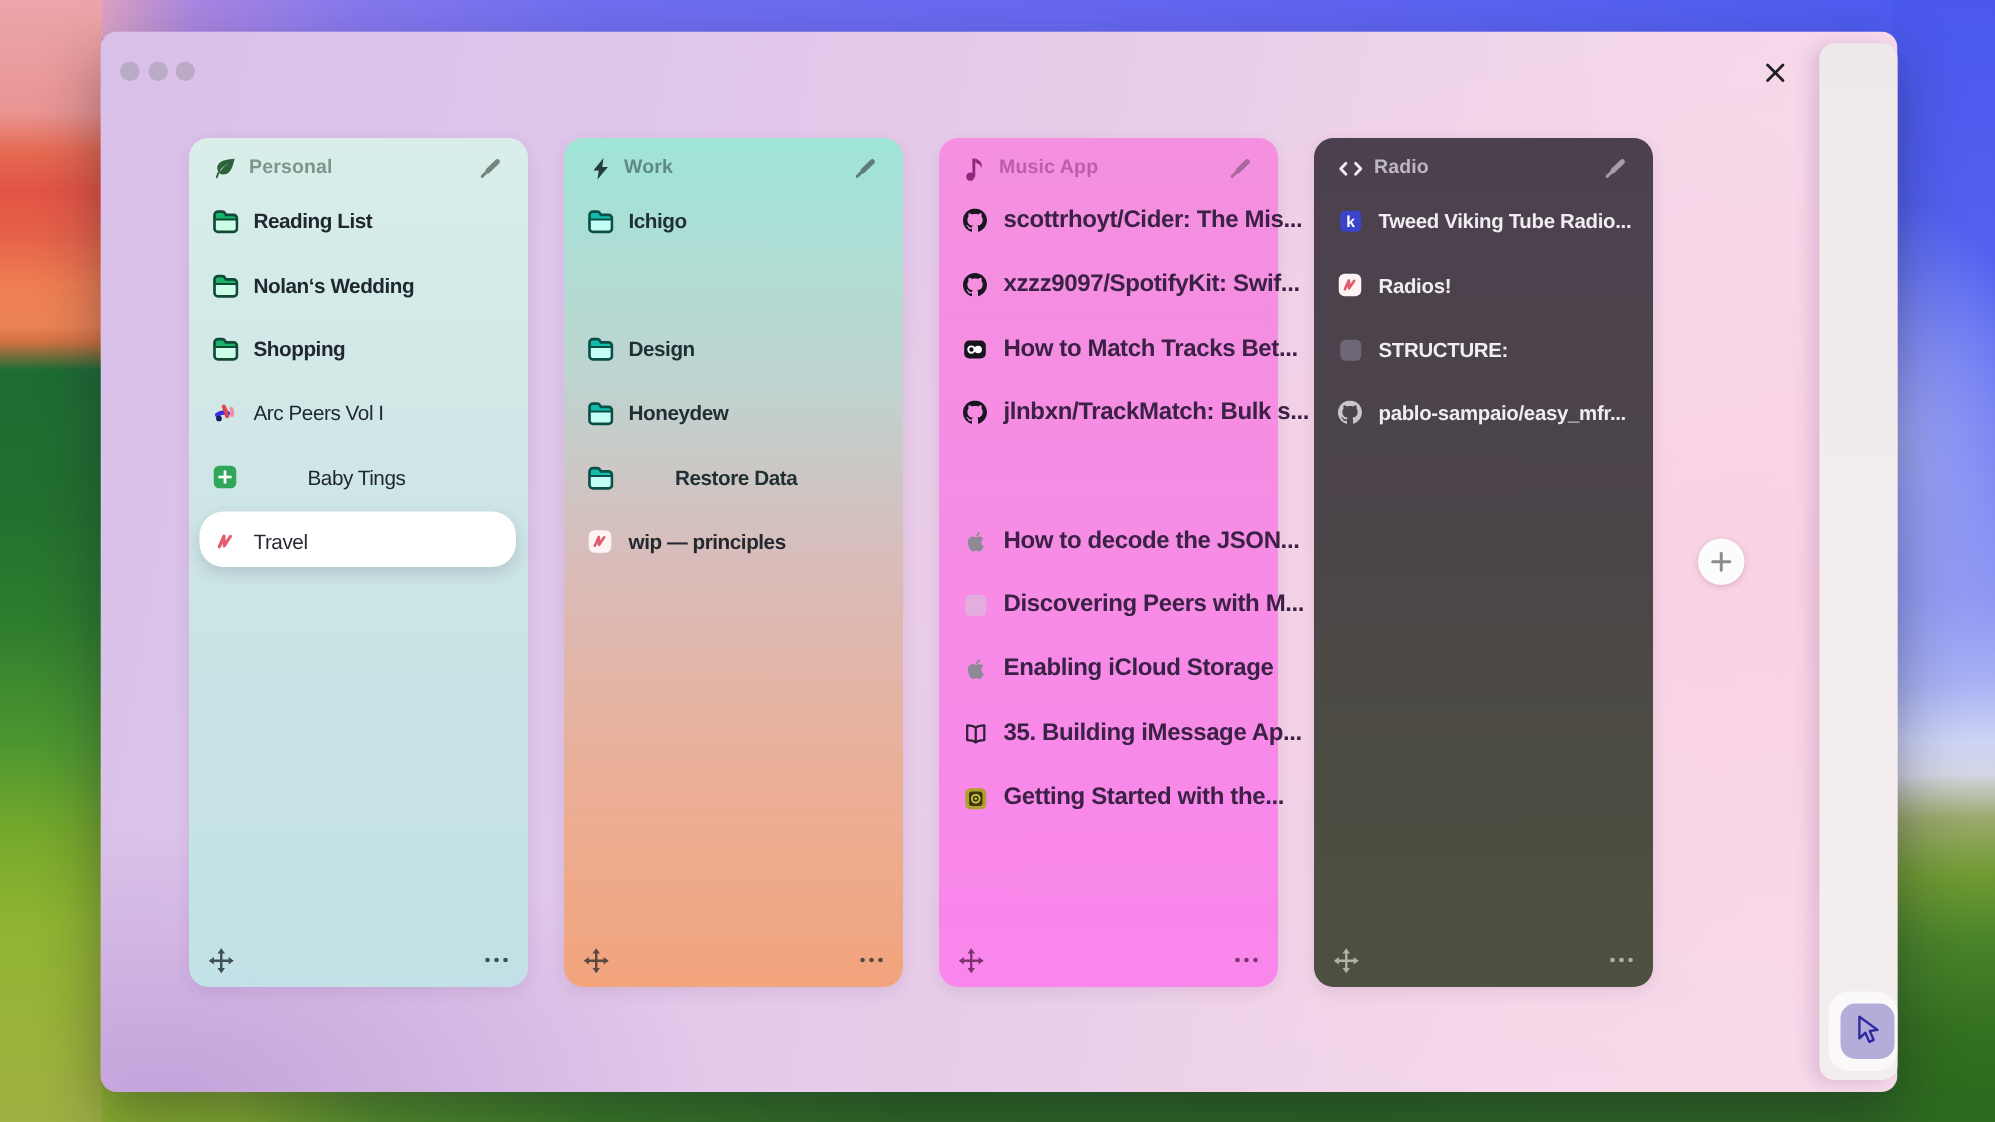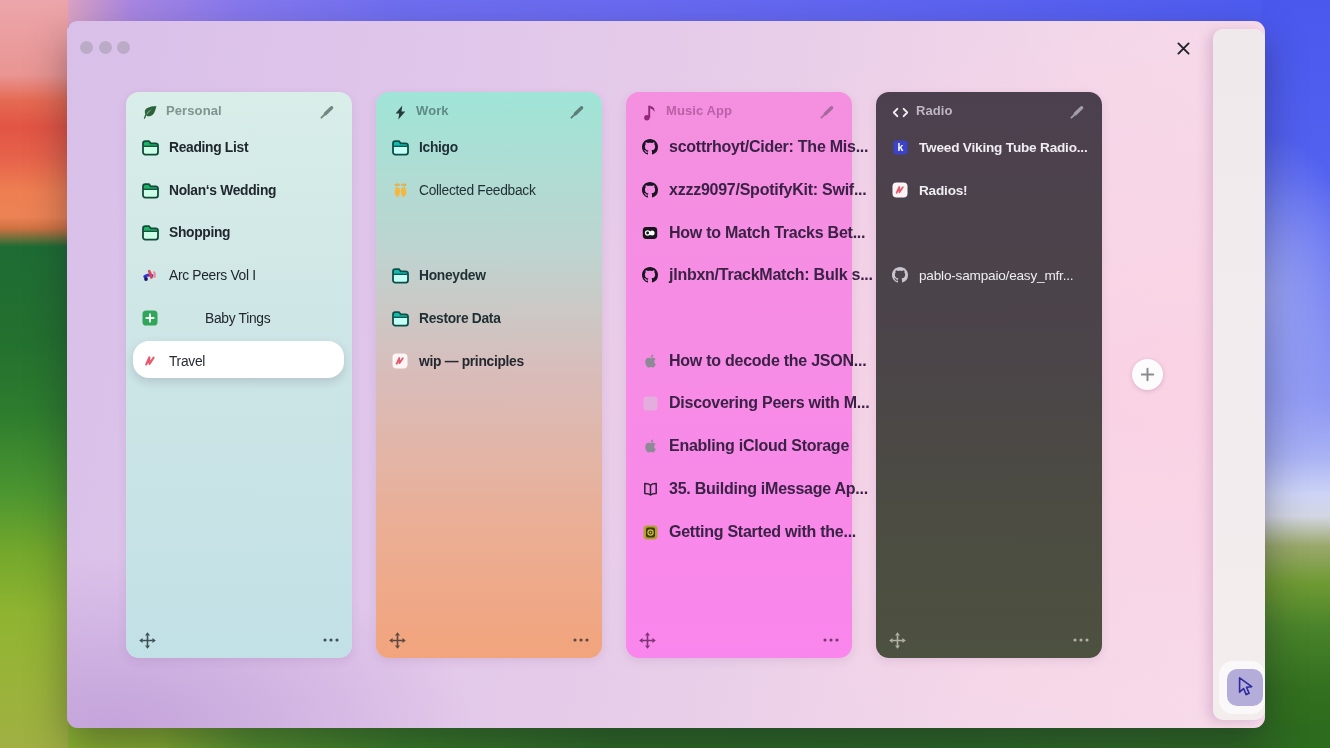--- a/index.html
+++ b/index.html
@@ -182,45 +182,43 @@
       <span class="ric">
         <svg width="17" height="17" viewBox="0 0 17 17">
           <path d="M1 8h15V6.6a2.3 2.3 0 0 0-2.3-2.3H8.6L7.9 3.1a1.9 1.9 0 0 0-1.7-1H3.3A2.3 2.3 0 0 0 1 4.4z" fill="#14bcae"></path>
           <path d="M1 7.3h15v6a2.3 2.3 0 0 1-2.3 2.3H3.3A2.3 2.3 0 0 1 1 13.3z" fill="#c4fff5"></path>
           <path d="M1 13.3V4.4a2.3 2.3 0 0 1 2.3-2.3h2.9a1.9 1.9 0 0 1 1.7 1l.7 1.2h5.1A2.3 2.3 0 0 1 16 6.6v6.7a2.3 2.3 0 0 1-2.3 2.3H3.3A2.3 2.3 0 0 1 1 13.3z" fill="none" stroke="#0b4f48" stroke-width="1.8"></path>
           <path d="M1.5 7.3h14" stroke="#0b4f48" stroke-width="1.3"></path>
         </svg>
       </span>
       <span class="rtx" style="color:#1f2f33;">Ichigo</span>
     </div>
-    <div class="row abs" style="top:87px;">
-      <span class="ric">
-        <svg width="17" height="17" viewBox="0 0 17 17">
-          <g stroke="#eda32f" stroke-width="1.2" stroke-linecap="round">
-            <path d="M5.2 1.6v1.6M3.2 2.4l.9 1.4M7.3 2.2l-.5 1.3" fill="none"></path>
-            <path d="M11.8 1.6v1.6M13.8 2.4l-.9 1.4M9.7 2.2l.5 1.3" fill="none"></path>
-          </g>
-          <path d="M7.8 6.6c.7 2.6.4 5-1 7.4-.6 1-1.6 1.2-2.4.6-1.5-1.3-2.1-3.8-1.5-6l.8-2.7c.3-1 1.6-1.2 2.3-.5z" fill="#f6b73f"></path>
-          <path d="M9.2 6.6c-.7 2.6-.4 5 1 7.4.6 1 1.6 1.2 2.4.6 1.5-1.3 2.1-3.8 1.5-6l-.8-2.7c-.3-1-1.6-1.2-2.3-.5z" fill="#f6b73f"></path>
-        </svg>
-      </span>
-      <span class="rtx" style="color:#1f2f33;font-weight:500;">Collected Feedback</span>
-    </div>
-    <div class="row abs" style="top:172px;">
+    <div class="row abs" style="top:129px;">
       <span class="ric">
         <svg width="17" height="17" viewBox="0 0 17 17">
           <path d="M1 8h15V6.6a2.3 2.3 0 0 0-2.3-2.3H8.6L7.9 3.1a1.9 1.9 0 0 0-1.7-1H3.3A2.3 2.3 0 0 0 1 4.4z" fill="#14bcae"></path>
           <path d="M1 7.3h15v6a2.3 2.3 0 0 1-2.3 2.3H3.3A2.3 2.3 0 0 1 1 13.3z" fill="#c4fff5"></path>
           <path d="M1 13.3V4.4a2.3 2.3 0 0 1 2.3-2.3h2.9a1.9 1.9 0 0 1 1.7 1l.7 1.2h5.1A2.3 2.3 0 0 1 16 6.6v6.7a2.3 2.3 0 0 1-2.3 2.3H3.3A2.3 2.3 0 0 1 1 13.3z" fill="none" stroke="#0b4f48" stroke-width="1.8"></path>
           <path d="M1.5 7.3h14" stroke="#0b4f48" stroke-width="1.3"></path>
         </svg>
       </span>
+      <span class="rtx" style="color:#1f2f33;">Design</span>
+    </div>
+    <div class="row abs" style="top:172px;">
+      <span class="ric">
+        <svg width="17" height="17" viewBox="0 0 17 17">
+          <path d="M1 8h15V6.6a2.3 2.3 0 0 0-2.3-2.3H8.6L7.9 3.1a1.9 1.9 0 0 0-1.7-1H3.3A2.3 2.3 0 0 0 1 4.4z" fill="#14bcae"></path>
+          <path d="M1 7.3h15v6a2.3 2.3 0 0 1-2.3 2.3H3.3A2.3 2.3 0 0 1 1 13.3z" fill="#c4fff5"></path>
+          <path d="M1 13.3V4.4a2.3 2.3 0 0 1 2.3-2.3h2.9a1.9 1.9 0 0 1 1.7 1l.7 1.2h5.1A2.3 2.3 0 0 1 16 6.6v6.7a2.3 2.3 0 0 1-2.3 2.3H3.3A2.3 2.3 0 0 1 1 13.3z" fill="none" stroke="#0b4f48" stroke-width="1.8"></path>
+          <path d="M1.5 7.3h14" stroke="#0b4f48" stroke-width="1.3"></path>
+        </svg>
+      </span>
       <span class="rtx" style="color:#1f2f33;">Honeydew</span>
     </div>
-    <div class="row abs" style="top:215px;">
+    <div class="row abs" style="top:215px;gap:31px;">
       <span class="ric">
         <svg width="17" height="17" viewBox="0 0 17 17">
           <path d="M1 8h15V6.6a2.3 2.3 0 0 0-2.3-2.3H8.6L7.9 3.1a1.9 1.9 0 0 0-1.7-1H3.3A2.3 2.3 0 0 0 1 4.4z" fill="#14bcae"></path>
           <path d="M1 7.3h15v6a2.3 2.3 0 0 1-2.3 2.3H3.3A2.3 2.3 0 0 1 1 13.3z" fill="#c4fff5"></path>
           <path d="M1 13.3V4.4a2.3 2.3 0 0 1 2.3-2.3h2.9a1.9 1.9 0 0 1 1.7 1l.7 1.2h5.1A2.3 2.3 0 0 1 16 6.6v6.7a2.3 2.3 0 0 1-2.3 2.3H3.3A2.3 2.3 0 0 1 1 13.3z" fill="none" stroke="#0b4f48" stroke-width="1.8"></path>
           <path d="M1.5 7.3h14" stroke="#0b4f48" stroke-width="1.3"></path>
         </svg>
       </span>
       <span class="rtx" style="color:#1f2f33;">Restore Data</span>
     </div>
@@ -372,27 +370,35 @@
     </div>
     <div class="row abs" style="top:87px;">
       <span class="ric">
         <svg width="16" height="16" viewBox="0 0 16 16">
           <rect x=".5" y=".5" width="15" height="15" rx="4" fill="#fdf5f5"></rect>
           <path d="M4.6 10.8 L7.2 5 L7.4 10.2 L10.8 5.2" stroke="#e25c6e" stroke-width="1.8" stroke-linecap="round" stroke-linejoin="round" fill="none"></path>
         </svg>
       </span>
       <span class="rtx wtx">Radios!</span>
     </div>
+    <div class="row abs" style="top:130px;">
+      <span class="ric">
+        <svg width="15" height="15" viewBox="0 0 15 15">
+          <rect x=".5" y=".5" width="14" height="14" rx="3.6" fill="#6e6876"></rect>
+        </svg>
+      </span>
+      <span class="rtx wtx">STRUCTURE:</span>
+    </div>
     <div class="row abs" style="top:172px;">
       <span class="ric">
         <svg width="16" height="16" viewBox="0 0 16 16">
           <use href="#gh" fill="#c9c5cf"></use>
         </svg>
       </span>
-      <span class="rtx wtx" style="font-weight:400;">pablo-sampaio/easy_mfr...</span>
+      <span class="rtx wtx" style="font-weight:700;">pablo-sampaio/easy_mfr...</span>
     </div>
     <svg class="foot-move abs" viewBox="0 0 17 17">
       <path d="M8.5 3.2v10.6M3.2 8.5h10.6" stroke="#b3b0a6" stroke-width="1.6"></path>
       <path d="M8.5 0.2l2.5 3.4H6zM8.5 16.8l2.5-3.4H6zM0.2 8.5l3.4-2.5v5zM16.8 8.5l-3.4-2.5v5z" fill="#b3b0a6"></path>
     </svg>
     <svg class="foot-dots abs" viewBox="0 0 20 10">
       <circle cx="3" cy="5" r="1.55" fill="#b3b0a6"></circle>
       <circle cx="9" cy="5" r="1.55" fill="#b3b0a6"></circle>
       <circle cx="15" cy="5" r="1.55" fill="#b3b0a6"></circle>
     </svg>

